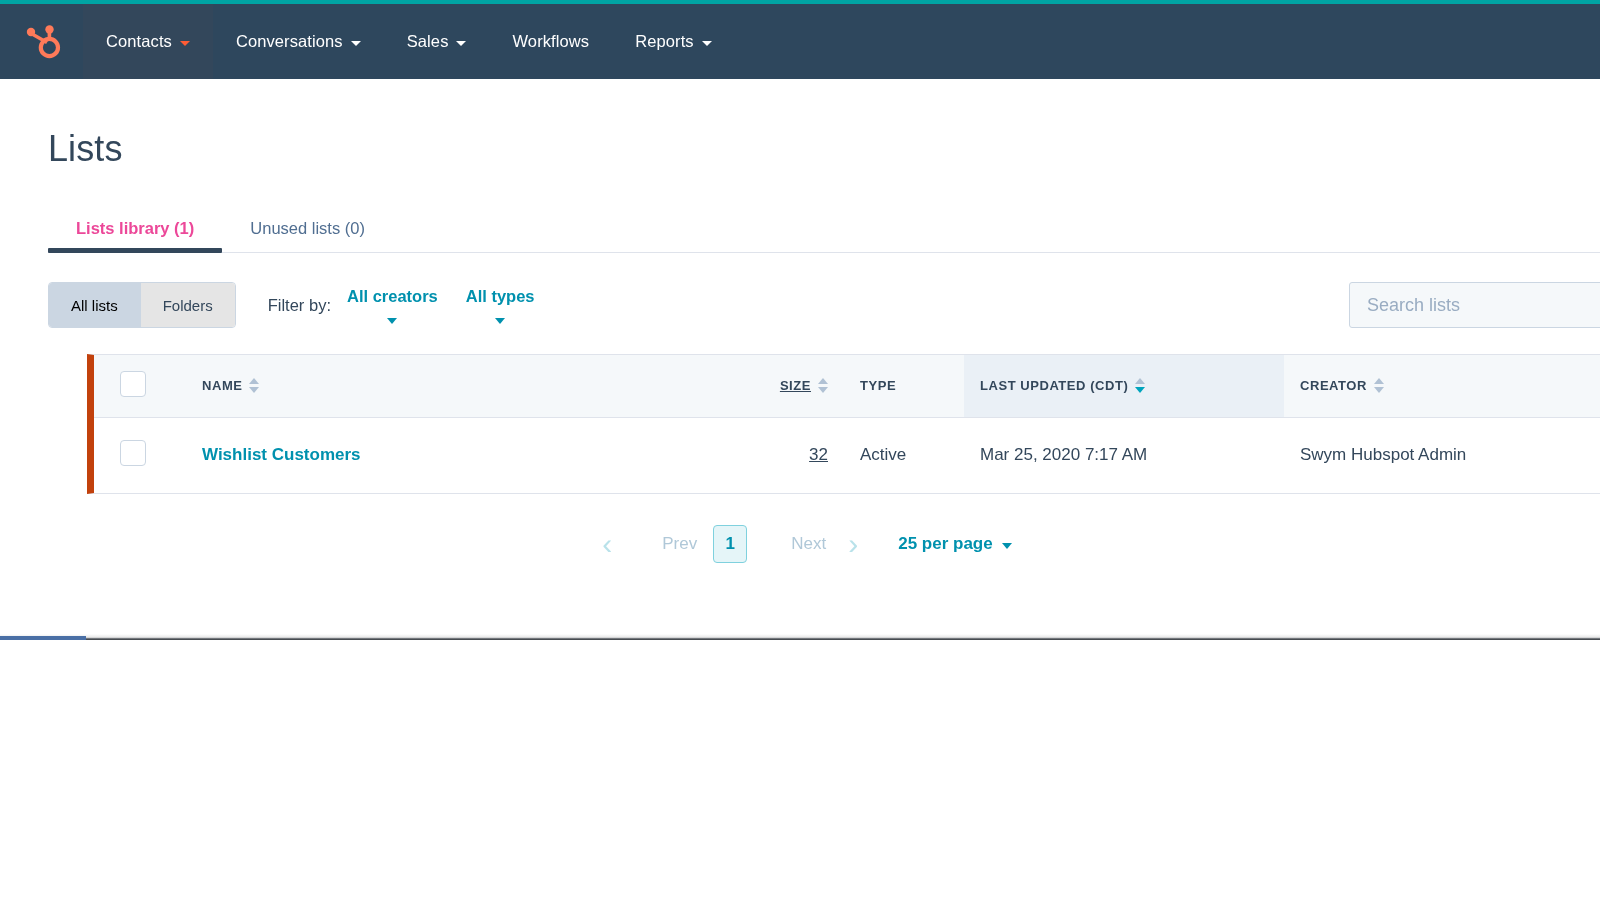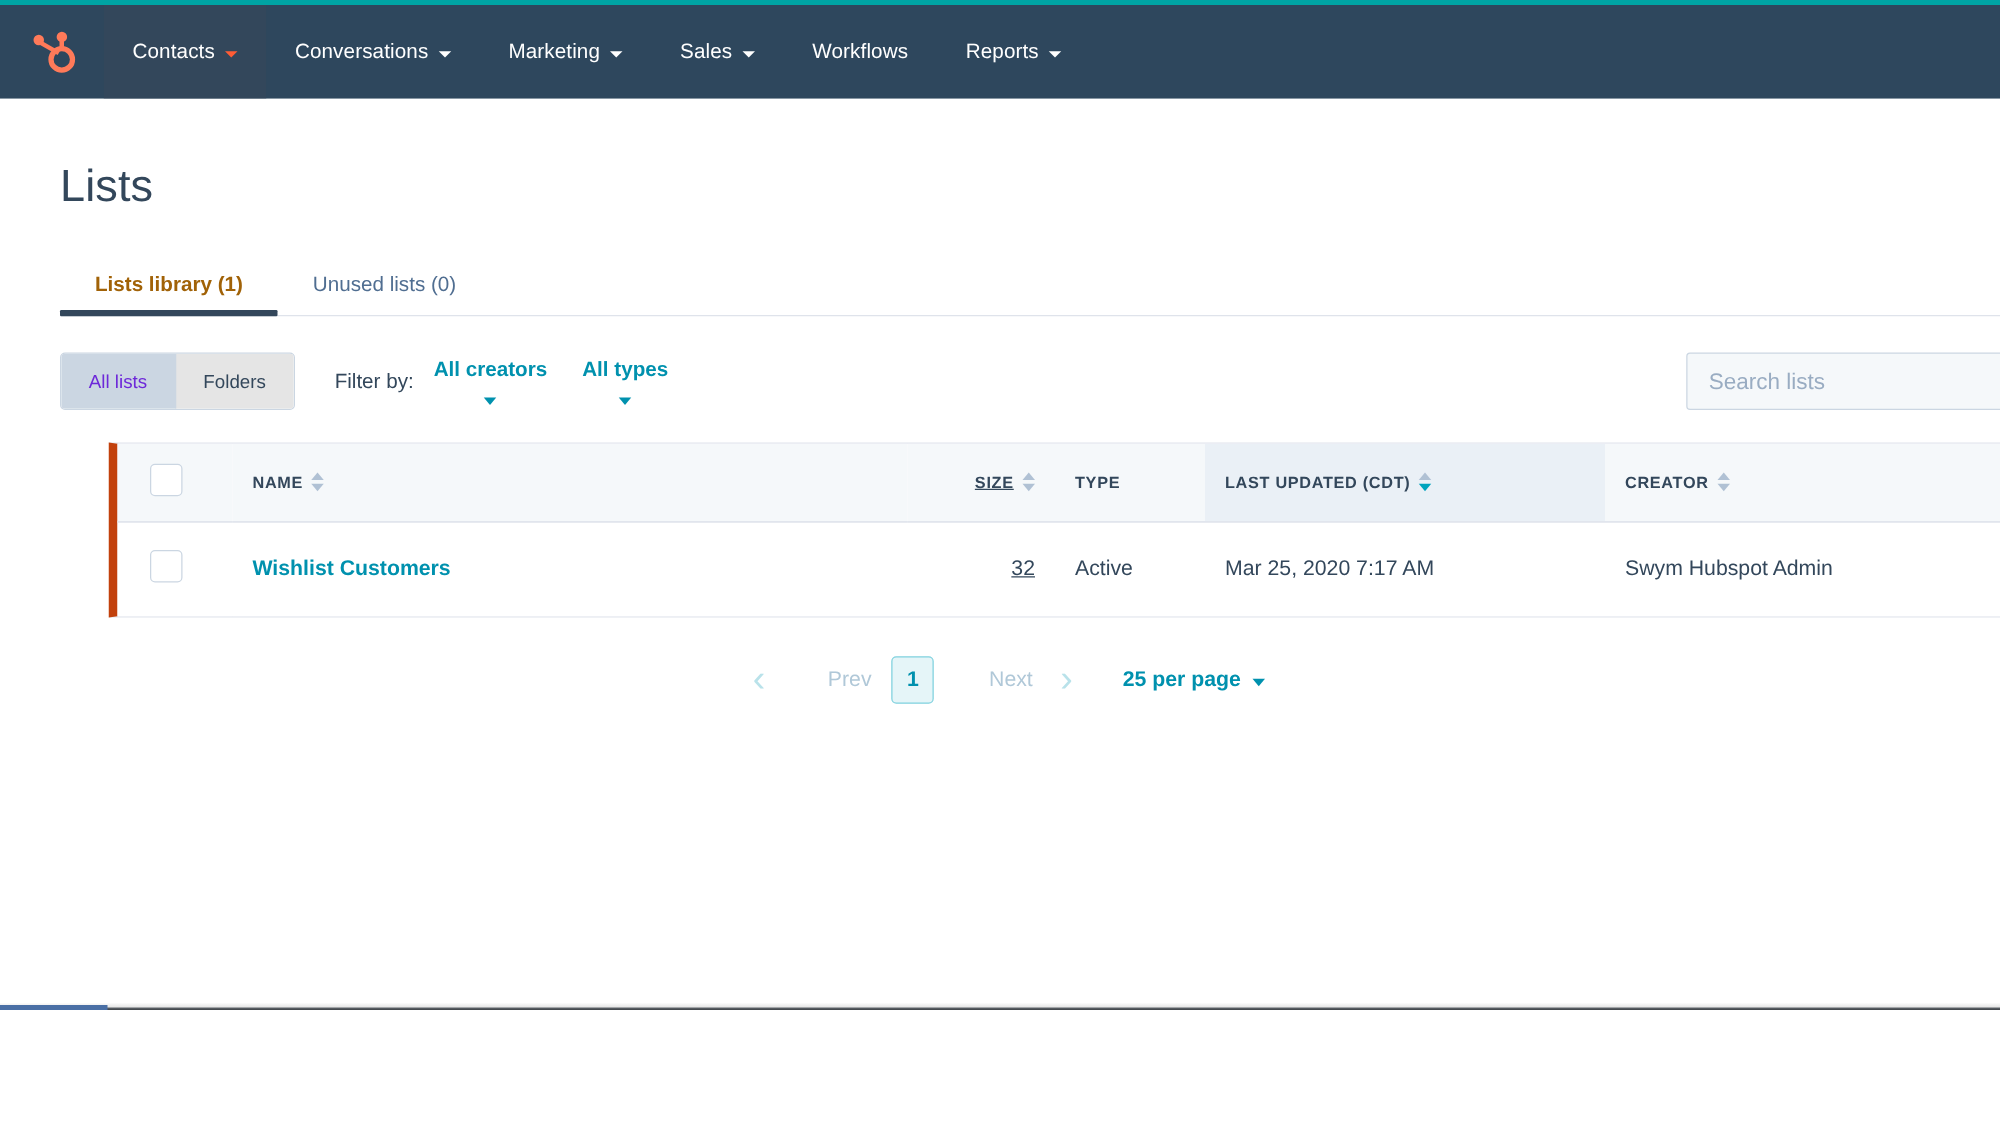--- a/index.html
+++ b/index.html
@@ -9,21 +9,21 @@
     width: 1600px; height: 900px;
     overflow: hidden;
     background: #ffffff;
     font-family: "Liberation Sans", sans-serif;
     -webkit-font-smoothing: antialiased;
   }
 
   .viewport {
     position: relative;
     width: 1600px;
-    height: 808px;
+    height: 640px;
     background: #ffffff;
     overflow: hidden;
   }
 
   
   .navbar {
     position: relative;
     height: 79px;
     background: #2e475d;
     border-top: 4px solid #00a4a4;
@@ -102,21 +102,21 @@
   }
   .tab {
     padding: 0 28px 14px 28px;
     font-size: 16.5px;
     color: #506e91;
     cursor: pointer;
     position: relative;
     white-space: nowrap;
   }
   .tab.active {
-    color: #a16207;
+    color: #ec4899;
     font-weight: bold;
   }
   .tab.active::after {
     content: "";
     position: absolute;
     left: 0; right: 0; bottom: -1px;
     height: 5px;
     background: #33475b;
     border-radius: 1px;
   }
@@ -142,21 +142,21 @@
     justify-content: center;
     padding: 0 22px;
     font-size: 15px;
     color: #33475b;
     background: #e5e5e5;
     cursor: pointer;
     white-space: nowrap;
   }
   .seg-btn.active {
     background: #cbd6e2;
-    color: #6d28d9;
+    color: #000000;
   }
   .seg-btn + .seg-btn {
     border-left: 1px solid #cbd6e2;
   }
 
   .filter-group {
     display: flex;
     align-items: center;
     margin-left: 32px;
     gap: 0;
@@ -388,24 +388,20 @@
         <circle cx="27.4" cy="25.5" r="8.6" fill="none" stroke="#ff7a59" stroke-width="4.2"></circle>
       </svg>
     </div>
     <div class="nav-items">
       <div class="nav-item active">
         <span>Contacts</span>
         <span class="nav-caret"></span>
       </div>
       <div class="nav-item">
         <span>Conversations</span>
-        <span class="nav-caret"></span>
-      </div>
-      <div class="nav-item">
-        <span>Marketing</span>
         <span class="nav-caret"></span>
       </div>
       <div class="nav-item">
         <span>Sales</span>
         <span class="nav-caret"></span>
       </div>
       <div class="nav-item">
         <span>Workflows</span>
       </div>
       <div class="nav-item">

